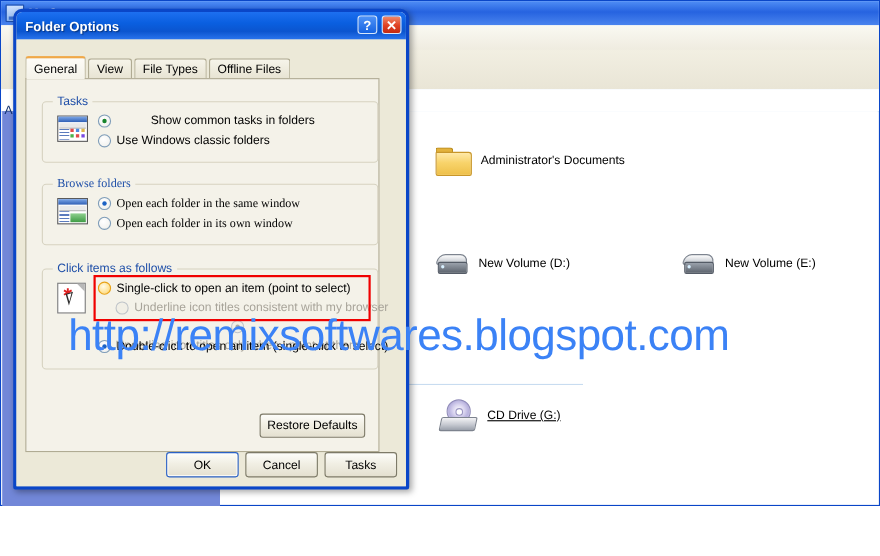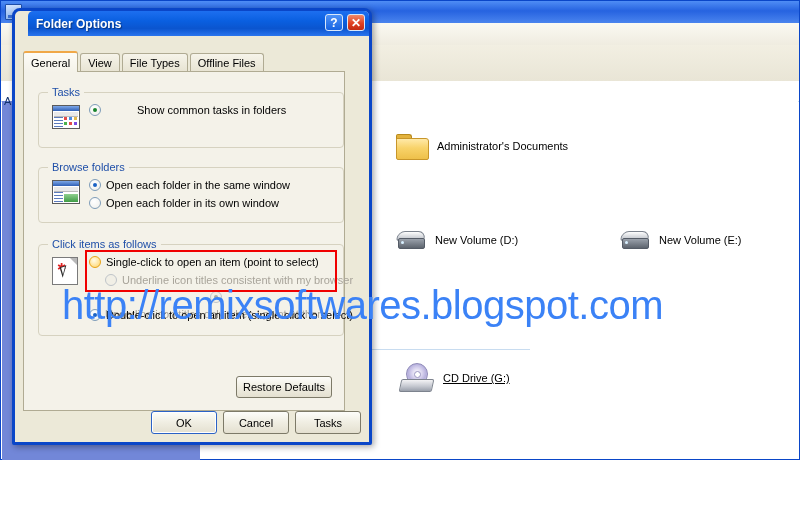--- a/index.html
+++ b/index.html
@@ -194,21 +194,21 @@
     left: 12px; top: 8px;
     width: 360px; height: 437px;
     background: #ece9d8;
     border: 3px solid #0a46c8;
     border-radius: 8px 8px 2px 2px;
     box-sizing: border-box;
     box-shadow: 2px 2px 6px rgba(0,0,0,.35);
   }
   #dialog-titlebar {
     position: absolute;
-    left: 13px; top: 0; right: 0;
+    left: 0; top: 0; right: 0;
     height: 25px;
     background: linear-gradient(180deg,#1d6ff0 0%, #0a5fe0 40%, #0b55cf 70%, #2a75ee 100%);
     display: flex;
     align-items: center;
     border-radius: 5px 5px 0 0;
   }
   #dialog-title-text {
     color: #ffffff;
     font-size: 12px;
     font-weight: bold;
@@ -557,23 +557,27 @@
                 <i style="left:10px;top:0;background:#e2b84b"></i>
               <i style="left:0;top:5px;background:#4bb24b"></i>
                 <i style="left:5px;top:5px;background:#e24b4b"></i>
                 <i style="left:10px;top:5px;background:#7a4be2"></i>
             </div>
           </div>
           <div class="opt-row" style="left:50px; top:11px;gap:36px;">
             <span class="radio checked-green"></span>
             <span class="opt-label">Show common tasks in folders</span>
           </div>
+          <div class="opt-row" style="left:50px; top:29px;">
+            <span class="radio"></span>
+            <span class="opt-label">Use Windows classic folders</span>
+          </div>
         </div>
 
-        <div class="groupbox" style="left:14px; top:95px; width:306px; height:56px;">
+        <div class="groupbox" style="left:14px; top:95px; width:306px; height:56px;font-family:Liberation Serif, serif;">
           <div class="group-title">Browse folders</div>
           <div style="position:absolute; left:13px; top:12px;" class="mini-window">
             <div class="mw-title"></div>
               <div class="mw-toolbar"></div>
             <div class="mw-left"></div>
             <div class="mw-green"></div>
           </div>
           <div class="opt-row" style="left:50px; top:11px;">
             <span class="radio checked"></span>
             <span class="opt-label">Open each folder in the same window</span>

